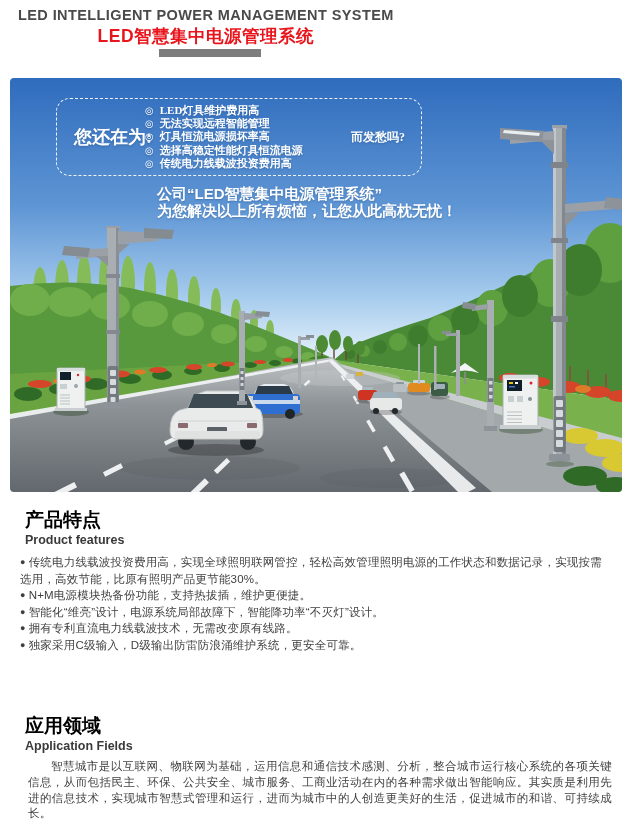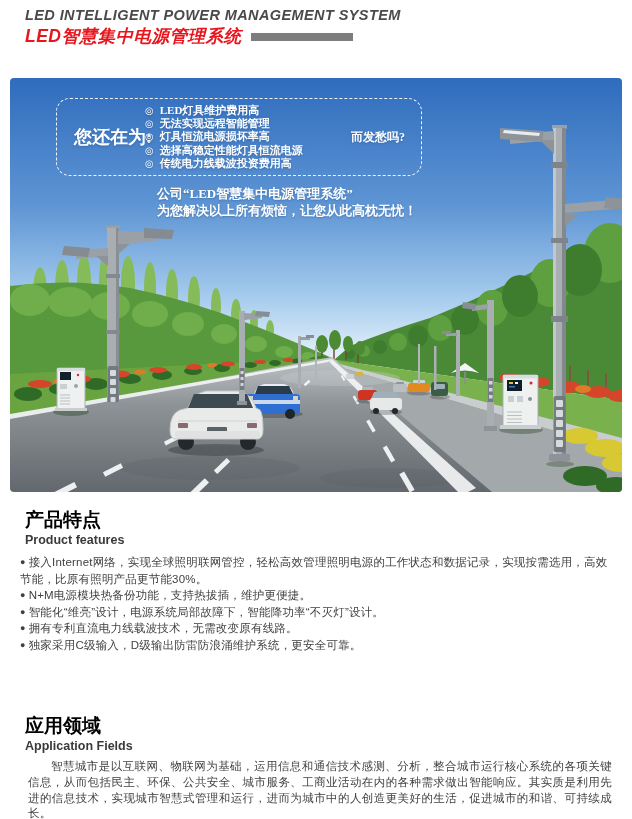--- a/index.html
+++ b/index.html
@@ -1,43 +1,43 @@
 <!DOCTYPE html>
 <html><head>
 <meta charset="utf-8">
 <style>
   html,body{margin:0;padding:0;background:#ffffff;}
   body{width:632px;height:819px;overflow:hidden;position:relative;
        font-family:"Liberation Sans","DejaVu Sans",sans-serif;}
   .page{position:absolute;inset:0;width:632px;height:819px;background:#fff;}
 
   
-  .header{position:absolute;left:25px;top:6px;font-style:italic;}
+  .header{position:absolute;left:18px;top:6px;}
   .title-en{font-size:14.5px;font-weight:bold;letter-spacing:.4px;color:#4a4a4a;margin:0;line-height:18px;}
-  .title-row{display:flex;align-items:center;margin-top:1px;}
+  .title-row{display:flex;align-items:center;margin-top:1px;flex-direction:column;}
   .title-zh{font-size:17.5px;font-weight:bold;color:#e8151c;line-height:22px;letter-spacing:.5px;}
   .title-bar{width:102px;height:8px;background:#7d7d7d;margin-left:9px;margin-top:2px;}
 
   
   .photo{position:absolute;left:10px;top:78px;width:612px;height:414px;border-radius:4px;overflow:hidden;}
   .photo svg{display:block;}
 
   .worry-box{position:absolute;left:46px;top:20px;width:366px;height:78px;
     border:1.6px dashed rgba(255,255,255,.92);border-radius:14px;box-sizing:border-box;
     color:#ffffff;font-family:"Liberation Serif","DejaVu Serif",serif;font-weight:bold;
     text-shadow:0 1px 2px rgba(20,60,110,.35);}
   .worry-prefix{position:absolute;left:17px;top:50%;transform:translateY(-50%);font-size:18px;white-space:nowrap;}
   .worry-suffix{position:absolute;left:294px;top:50%;transform:translateY(-50%);font-size:12px;white-space:nowrap;}
   .worry-list{position:absolute;left:88px;top:50%;transform:translateY(-50%);}
   .worry-row{display:flex;align-items:center;font-size:11px;line-height:13.2px;white-space:nowrap;}
   .worry-bullet{margin-right:6px;font-size:10px;}
 
   .slogan{position:absolute;left:147px;top:108px;color:#fff;
-    font-family:Liberation Serif, serif;font-weight:bold;
-    font-size:13px;line-height:16.5px;white-space:nowrap;
+    font-family:Liberation Sans, sans-serif;font-weight:bold;
+    font-size:15px;line-height:16.5px;white-space:nowrap;
     text-shadow:0 1px 2px rgba(20,60,110,.35);}
 
   
   .section{position:absolute;left:20px;width:592px;}
   .sec-product{top:510px;}
   .sec-application{top:716px;}
   .sec-title-zh{font-size:19px;font-weight:bold;color:#000;margin:0 0 0 5px;line-height:20px;}
   .sec-title-en{font-size:12.5px;color:#3a3a3a;margin:2px 0 0 5px;line-height:16px;font-weight:bold;}
   .feature-list{list-style:none;margin:6px 0 0 0;padding:0;}
   .feature-list li{font-size:11.5px;line-height:16.5px;color:#3f3f3f;letter-spacing:.2px;}
@@ -464,21 +464,21 @@
     <div class="slogan">
       <div>公司“LED智慧集中电源管理系统”</div>
       <div>为您解决以上所有烦恼，让您从此高枕无忧！</div>
     </div>
   </div>
 
   <div class="section sec-product">
     <h2 class="sec-title-zh">产品特点</h2>
     <div class="sec-title-en">Product features</div>
     <ul class="feature-list">
-      <li><span class="blt">●</span><span>接入Internet网络，实现全球照明联网管控，轻松高效管理照明电源的工作状态和数据记录，实现按需选用，高效节能，比原有照明产品更节能30%。</span></li>
+      <li><span class="blt">●</span><span>传统电力线载波投资费用高，实现全球照明联网管控，轻松高效管理照明电源的工作状态和数据记录，实现按需选用，高效节能，比原有照明产品更节能30%。</span></li>
       <li><span class="blt">●</span><span>N+M电源模块热备份功能，支持热拔插，维护更便捷。</span></li>
       <li><span class="blt">●</span><span>智能化“维亮”设计，电源系统局部故障下，智能降功率“不灭灯”设计。</span></li>
       <li><span class="blt">●</span><span>拥有专利直流电力线载波技术，无需改变原有线路。</span></li>
       <li><span class="blt">●</span><span>独家采用C级输入，D级输出防雷防浪涌维护系统，更安全可靠。</span></li>
     </ul>
   </div>
 
   <div class="section sec-application">
     <h2 class="sec-title-zh">应用领域</h2>
     <div class="sec-title-en">Application Fields</div>

